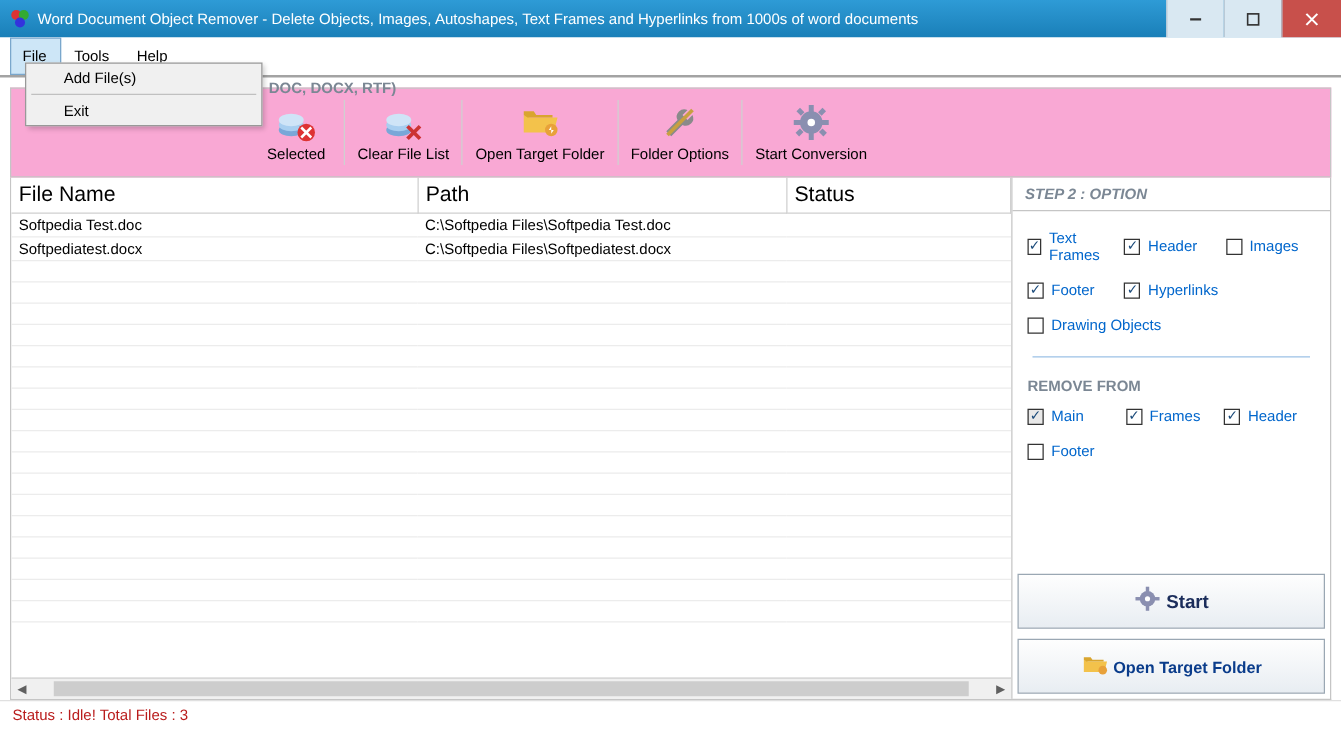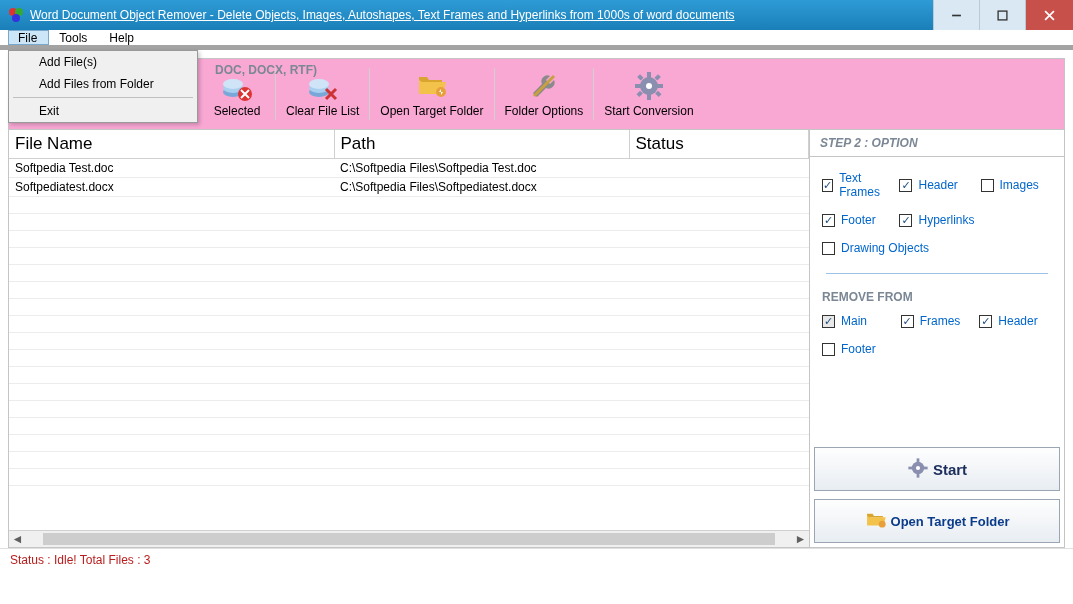--- a/index.html
+++ b/index.html
@@ -1,30 +1,30 @@
 <!DOCTYPE html>
 <html><head>
 <meta charset="utf-8">
 <style>
 * { box-sizing: border-box; margin: 0; padding: 0; font-family: "Segoe UI", Tahoma, sans-serif; }
 body { width: 1073px; height: 604px; background: #fff; overflow: hidden; font-size: 12px; position: relative; }
 
 .titlebar { height: 30px; background: linear-gradient(#2e9bd6, #1a7fb8); display: flex; align-items: center; padding-left: 8px; color: #fff; position: relative; }
 .titlebar .app-icon { width: 16px; height: 16px; margin-right: 6px; }
-.titlebar .title-text { font-size: 12px; flex: 1; white-space: nowrap; text-decoration: underline; }
+.titlebar .title-text { font-size: 12px; flex: 1; white-space: nowrap; }
 .win-controls { display: flex; height: 100%; }
 .win-btn { width: 46px; display: flex; align-items: center; justify-content: center; color: #333; background: #d9e8f2; border-left: 1px solid #b9c9d6; }
 .win-btn.close { background: #c8504b; color: #fff; width: 48px; }
 .win-btn svg { width: 11px; height: 11px; }
 
-.menubar { height: 20px; background: #fff; display: flex; align-items: stretch; padding: 0 8px; border-bottom: 5px solid #a3a3a3; position: relative; text-align: center; }
+.menubar { height: 32px; background: #fff; display: flex; align-items: stretch; padding: 0 8px; border-bottom: 2px solid #a3a3a3; position: relative; text-align: center; }
 .menu-item { padding: 2px 12px 2px 10px; font-size: 12px; display: flex; align-items: center; cursor: default; }
 .menu-item.active { border: 1px solid #7aa7cc; background: #cde6f7; padding: 1px 11px 1px 9px; }
 
-.dropdown { position: absolute; top: 50px; left: 8px; width: 190px; background: #f0f0f0; border: 1px solid #999; box-shadow: 2px 2px 4px rgba(0,0,0,.2); z-index: 50; }
+.dropdown { position: absolute; top: 50px; left: 20px; width: 190px; background: #f0f0f0; border: 1px solid #999; box-shadow: 2px 2px 4px rgba(0,0,0,.2); z-index: 50; }
 .dropdown-item { padding: 4px 10px 4px 30px; font-size: 12px; cursor: default; }
 .dropdown-sep { height: 1px; background: #c0c0c0; margin: 2px 4px; }
 
 .step1-label { position: absolute; top: 63px; left: 215px; color: #7b8794; font-weight: bold; font-size: 12px; z-index: 1; }
 
 .toolbar { height: 72px; border: 1px solid #c5c5c5; margin: 8px 8px 0 8px; display: flex; align-items: center; padding: 4px 2px; gap: 0; position: relative; background: #f9a8d4; }
 .tool-btn { display: flex; flex-direction: column; align-items: center; justify-content: center; padding: 4px 8px; font-size: 12px; min-width: 72px; height: 62px; gap: 2px; }
 .tool-btn .ico { width: 32px; height: 32px; display: flex; align-items: center; justify-content: center; }
 .tool-sep { width: 1px; height: 52px; background: #d0d0d0; margin: 0 2px; }
 
@@ -91,21 +91,20 @@
 </div>
 
 <div class="menubar">
   <div class="menu-item active">File</div>
   <div class="menu-item">Tools</div>
   <div class="menu-item">Help</div>
 </div>
 
 <div class="dropdown">
   <div class="dropdown-item">Add File(s)</div>
-  <div class="dropdown-item">Add Files from Folder</div>
   <div class="dropdown-sep"></div>
   <div class="dropdown-item">Exit</div>
 </div>
 
 <div class="step1-label">DOC, DOCX, RTF)</div>
 <div class="watermark">SOFTPEDIA</div>
 
 <div class="toolbar">
   <div style="width:190px"></div>
   <div class="tool-btn">

